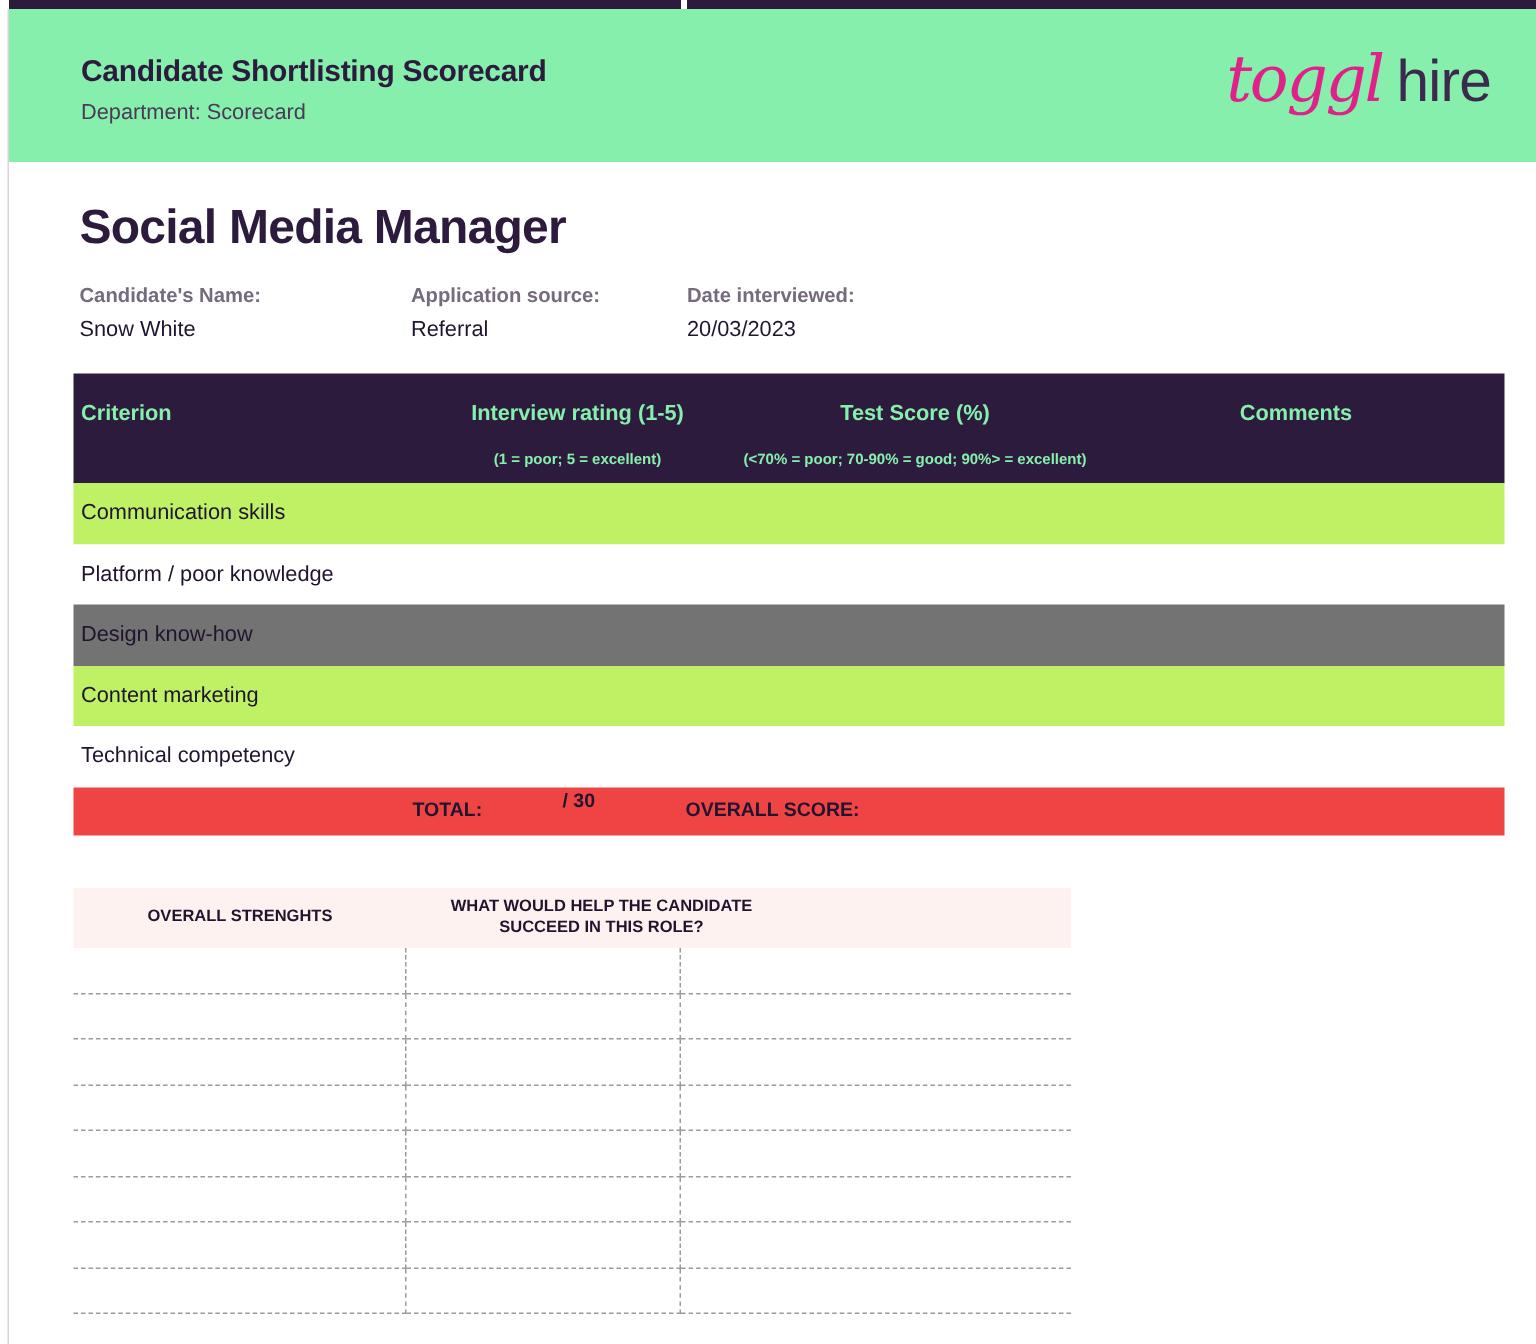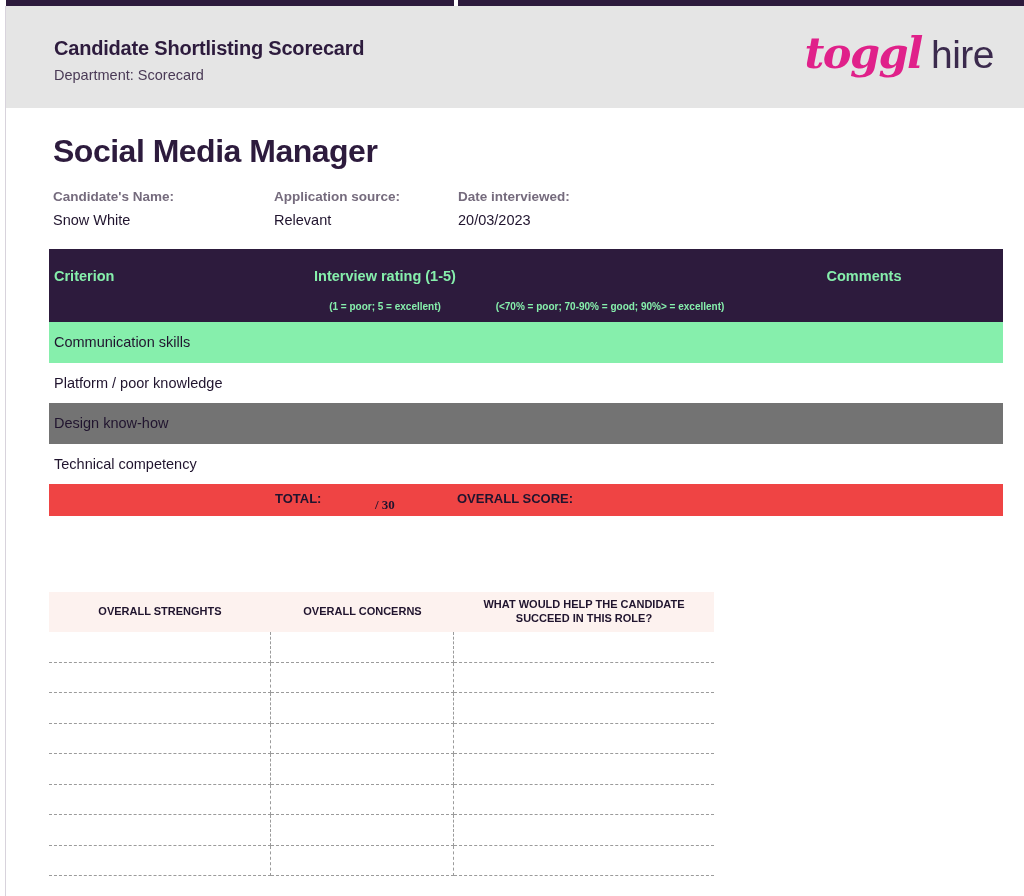--- a/index.html
+++ b/index.html
@@ -41,21 +41,21 @@
     top: 6px; left: 5px;
     width: 1px;
     height: 890px;
     background: #d8d3dc;
   }
   .header {
     position: absolute;
     top: 6px; left: 6px;
     width: 1018px;
     height: 102px;
-    background: #e5e5e5;
+    background: #86efac;
     box-sizing: border-box;
   }
   .header-title {
     position: absolute;
     left: 48px;
     top: 31px;
     font-size: 20px;
     font-weight: bold;
     letter-spacing: -0.2px;
     color: #2d1b3d;
@@ -71,21 +71,21 @@
     position: absolute;
     right: 30px;
     top: 22px;
     display: flex;
     align-items: baseline;
     gap: 9px;
   }
   .logo-toggl {
     font-family: "DejaVu Serif", serif;
     font-style: italic;
-    font-weight: bold;
+    font-weight: normal;
     font-size: 43px;
     color: #e0218a;
     letter-spacing: -1.5px;
   }
   .logo-hire {
     font-size: 39px;
     color: #3b2a4d;
     letter-spacing: -0.5px;
   }
 
@@ -197,42 +197,41 @@
     font-weight: bold;
   }
   .st-row {
     height: 40.5px;
     line-height: 40.5px;
     padding-left: 5px;
     font-size: 14.5px;
     color: #20142e;
     box-sizing: border-box;
   }
-  .st-row.alt { background: #86efac; }
+  .st-row.alt { background: #bef264; }
   .st-row.alt2 { background: #737373; }
   .st-row.plain { background: #ffffff; }
 
   .st-total {
     height: 32px;
     background: #ef4444;
     position: relative;
     font-size: 13px;
     font-weight: bold;
     color: #20142e;
   }
   .st-total .t-label {
     position: absolute;
     left: 226px;
     top: 7px;
   }
   .st-total .t-max {
     position: absolute;
     left: 326px;
-    top: 13px;
-    font-family: Liberation Serif, serif;
+    top: 1px;
   }
   .st-total .t-overall {
     position: absolute;
     left: 408px;
     top: 7px;
   }
 
   
   .notes {
     position: absolute;
@@ -295,51 +294,52 @@
 
   <div class="job-title">Social Media Manager</div>
 
   <div class="meta">
     <div class="meta-col c1">
       <div class="meta-label">Candidate's Name:</div>
       <div class="meta-value">Snow White</div>
     </div>
     <div class="meta-col c2">
       <div class="meta-label">Application source:</div>
-      <div class="meta-value">Relevant</div>
+      <div class="meta-value">Referral</div>
     </div>
     <div class="meta-col c3">
       <div class="meta-label">Date interviewed:</div>
       <div class="meta-value">20/03/2023</div>
     </div>
   </div>
 
   <div class="score-table">
     <div class="st-head">
       <div class="h-criterion">Criterion</div>
       <div class="h-rating">Interview rating (1-5)</div>
       <div class="h-rating-sub">(1 = poor; 5 = excellent)</div>
+      <div class="h-test">Test Score (%)</div>
       <div class="h-test-sub">(&lt;70% = poor; 70-90% = good; 90%&gt; = excellent)</div>
       <div class="h-comments">Comments</div>
     </div>
     <div class="st-row alt">Communication skills</div>
     <div class="st-row plain">Platform / poor knowledge</div>
     <div class="st-row alt2">Design know-how</div>
+    <div class="st-row alt">Content marketing</div>
     <div class="st-row plain">Technical competency</div>
     <div class="st-total">
       <span class="t-label">TOTAL:</span>
       <span class="t-max">/ 30</span>
       <span class="t-overall">OVERALL SCORE:</span>
     </div>
   </div>
 
   <div class="notes">
     <div class="notes-head">
       <div class="nh c1">OVERALL STRENGHTS</div>
-      <div class="nh c2">OVERALL CONCERNS</div>
       <div class="nh c3">WHAT WOULD HELP THE CANDIDATE SUCCEED IN THIS ROLE?</div>
     </div>
     <div class="notes-body">
         <div class="nrow">
           <div class="ncell c1"></div>
           <div class="ncell c2"></div>
           <div class="ncell c3"></div>
         </div>
         <div class="nrow">
           <div class="ncell c1"></div>

